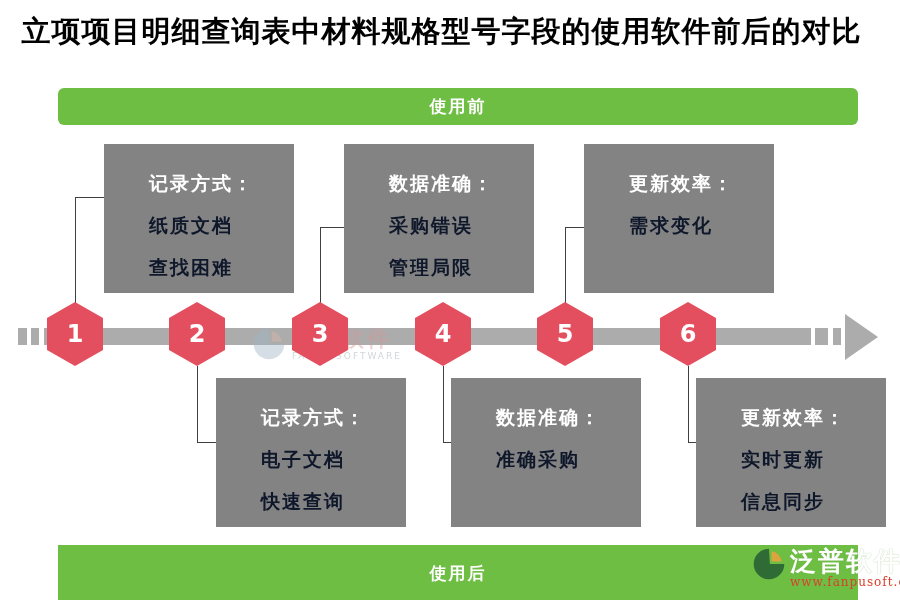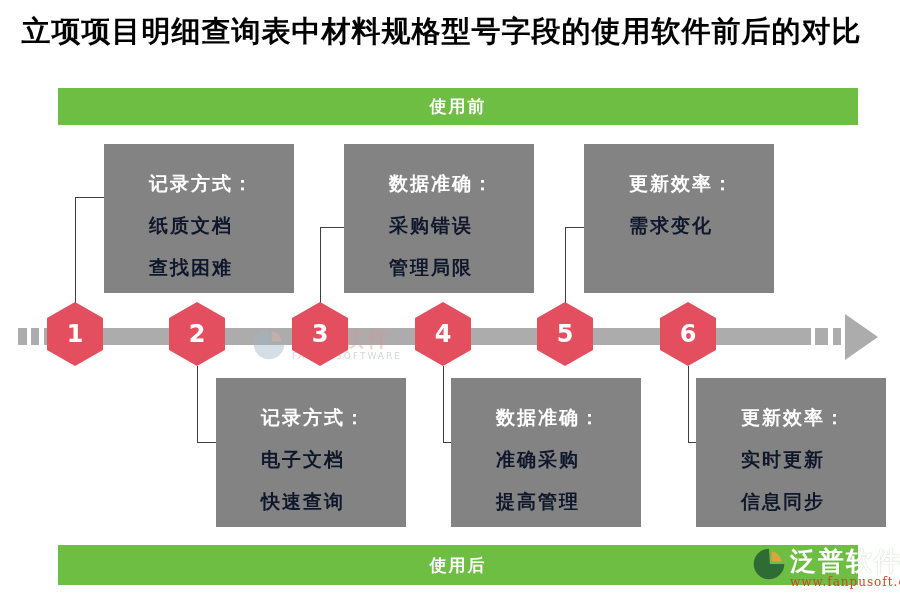--- a/index.html
+++ b/index.html
@@ -9,22 +9,22 @@
   }
   .title{
     position:absolute;left:0;top:12px;width:883px;text-align:center;
     font-size:29px;font-weight:bold;color:#000;letter-spacing:1px;white-space:nowrap;
   }
   .banner{
     position:absolute;left:58px;width:800px;background:#6fbe44;
     display:flex;align-items:center;justify-content:center;
     color:#fff;font-size:17px;font-weight:bold;letter-spacing:2px;
   }
-  .banner.top{top:88px;height:37px;}
-  .banner.bottom{top:545px;height:40px;}
+  .banner.top{top:88px;height:37px;border-radius:6px;}
+  .banner.bottom{top:545px;height:56px;}
   .box{
     position:absolute;width:190px;height:149px;background:#838383;
     padding:18px 0 0 45px;box-sizing:border-box;z-index:5;
   }
   .box .hd{color:#ffffff;font-size:19px;font-weight:bold;letter-spacing:2px;line-height:42px;}
   .box .ln{color:#0f172a;font-size:19px;font-weight:bold;letter-spacing:2px;line-height:42px;}
   .b1{left:104px;top:144px;} .b3{left:344px;top:144px;} .b5{left:584px;top:144px;}
   .b2{left:216px;top:378px;} .b4{left:451px;top:378px;} .b6{left:696px;top:378px;}
   .tl-bar{position:absolute;left:44px;top:328px;width:767px;height:17px;background:#acacac;z-index:1;}
   .tl-dash{position:absolute;top:328px;height:17px;background:#acacac;z-index:1;}
@@ -129,21 +129,20 @@
     <div class="ln">快速查询</div>
   </div>
   <div class="box b3">
     <div class="hd">数据准确：</div>
     <div class="ln">采购错误</div>
     <div class="ln">管理局限</div>
   </div>
   <div class="box b4">
     <div class="hd">数据准确：</div>
     <div class="ln">准确采购</div>
-    <div class="ln">提高管理</div>
   </div>
   <div class="box b5">
     <div class="hd">更新效率：</div>
     <div class="ln">需求变化</div>
   </div>
   <div class="box b6">
     <div class="hd">更新效率：</div>
     <div class="ln">实时更新</div>
     <div class="ln">信息同步</div>
   </div>

